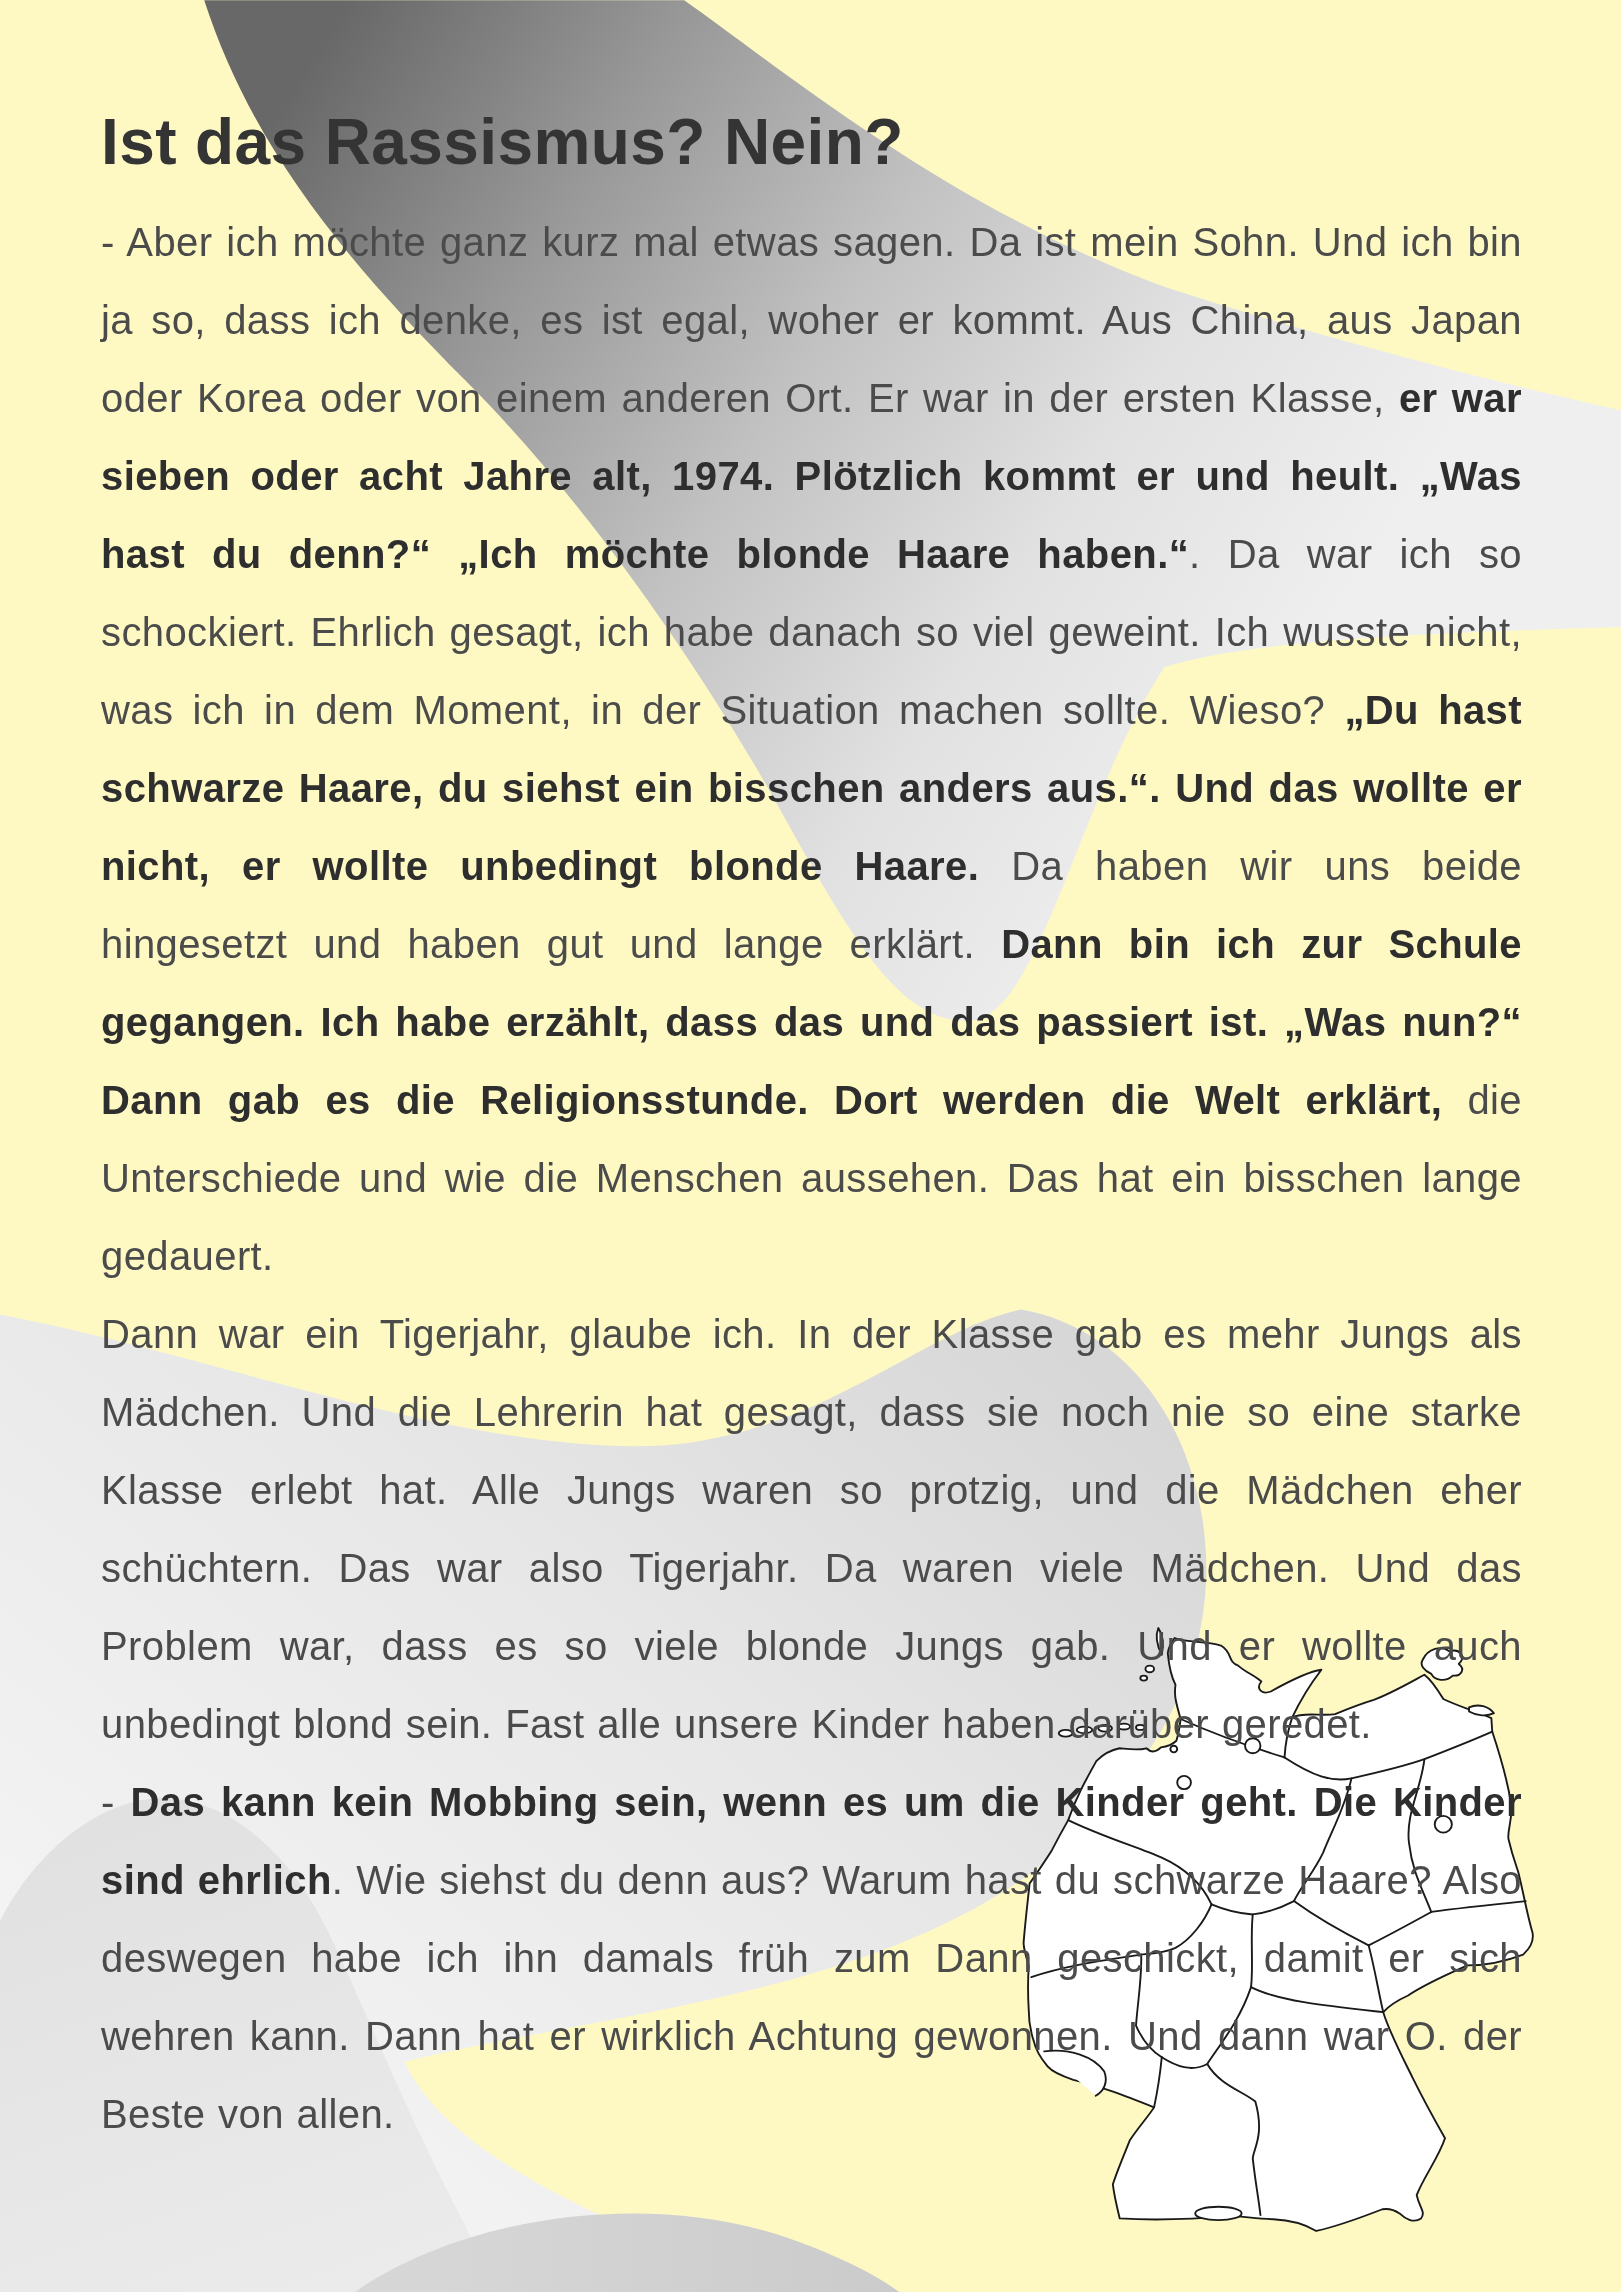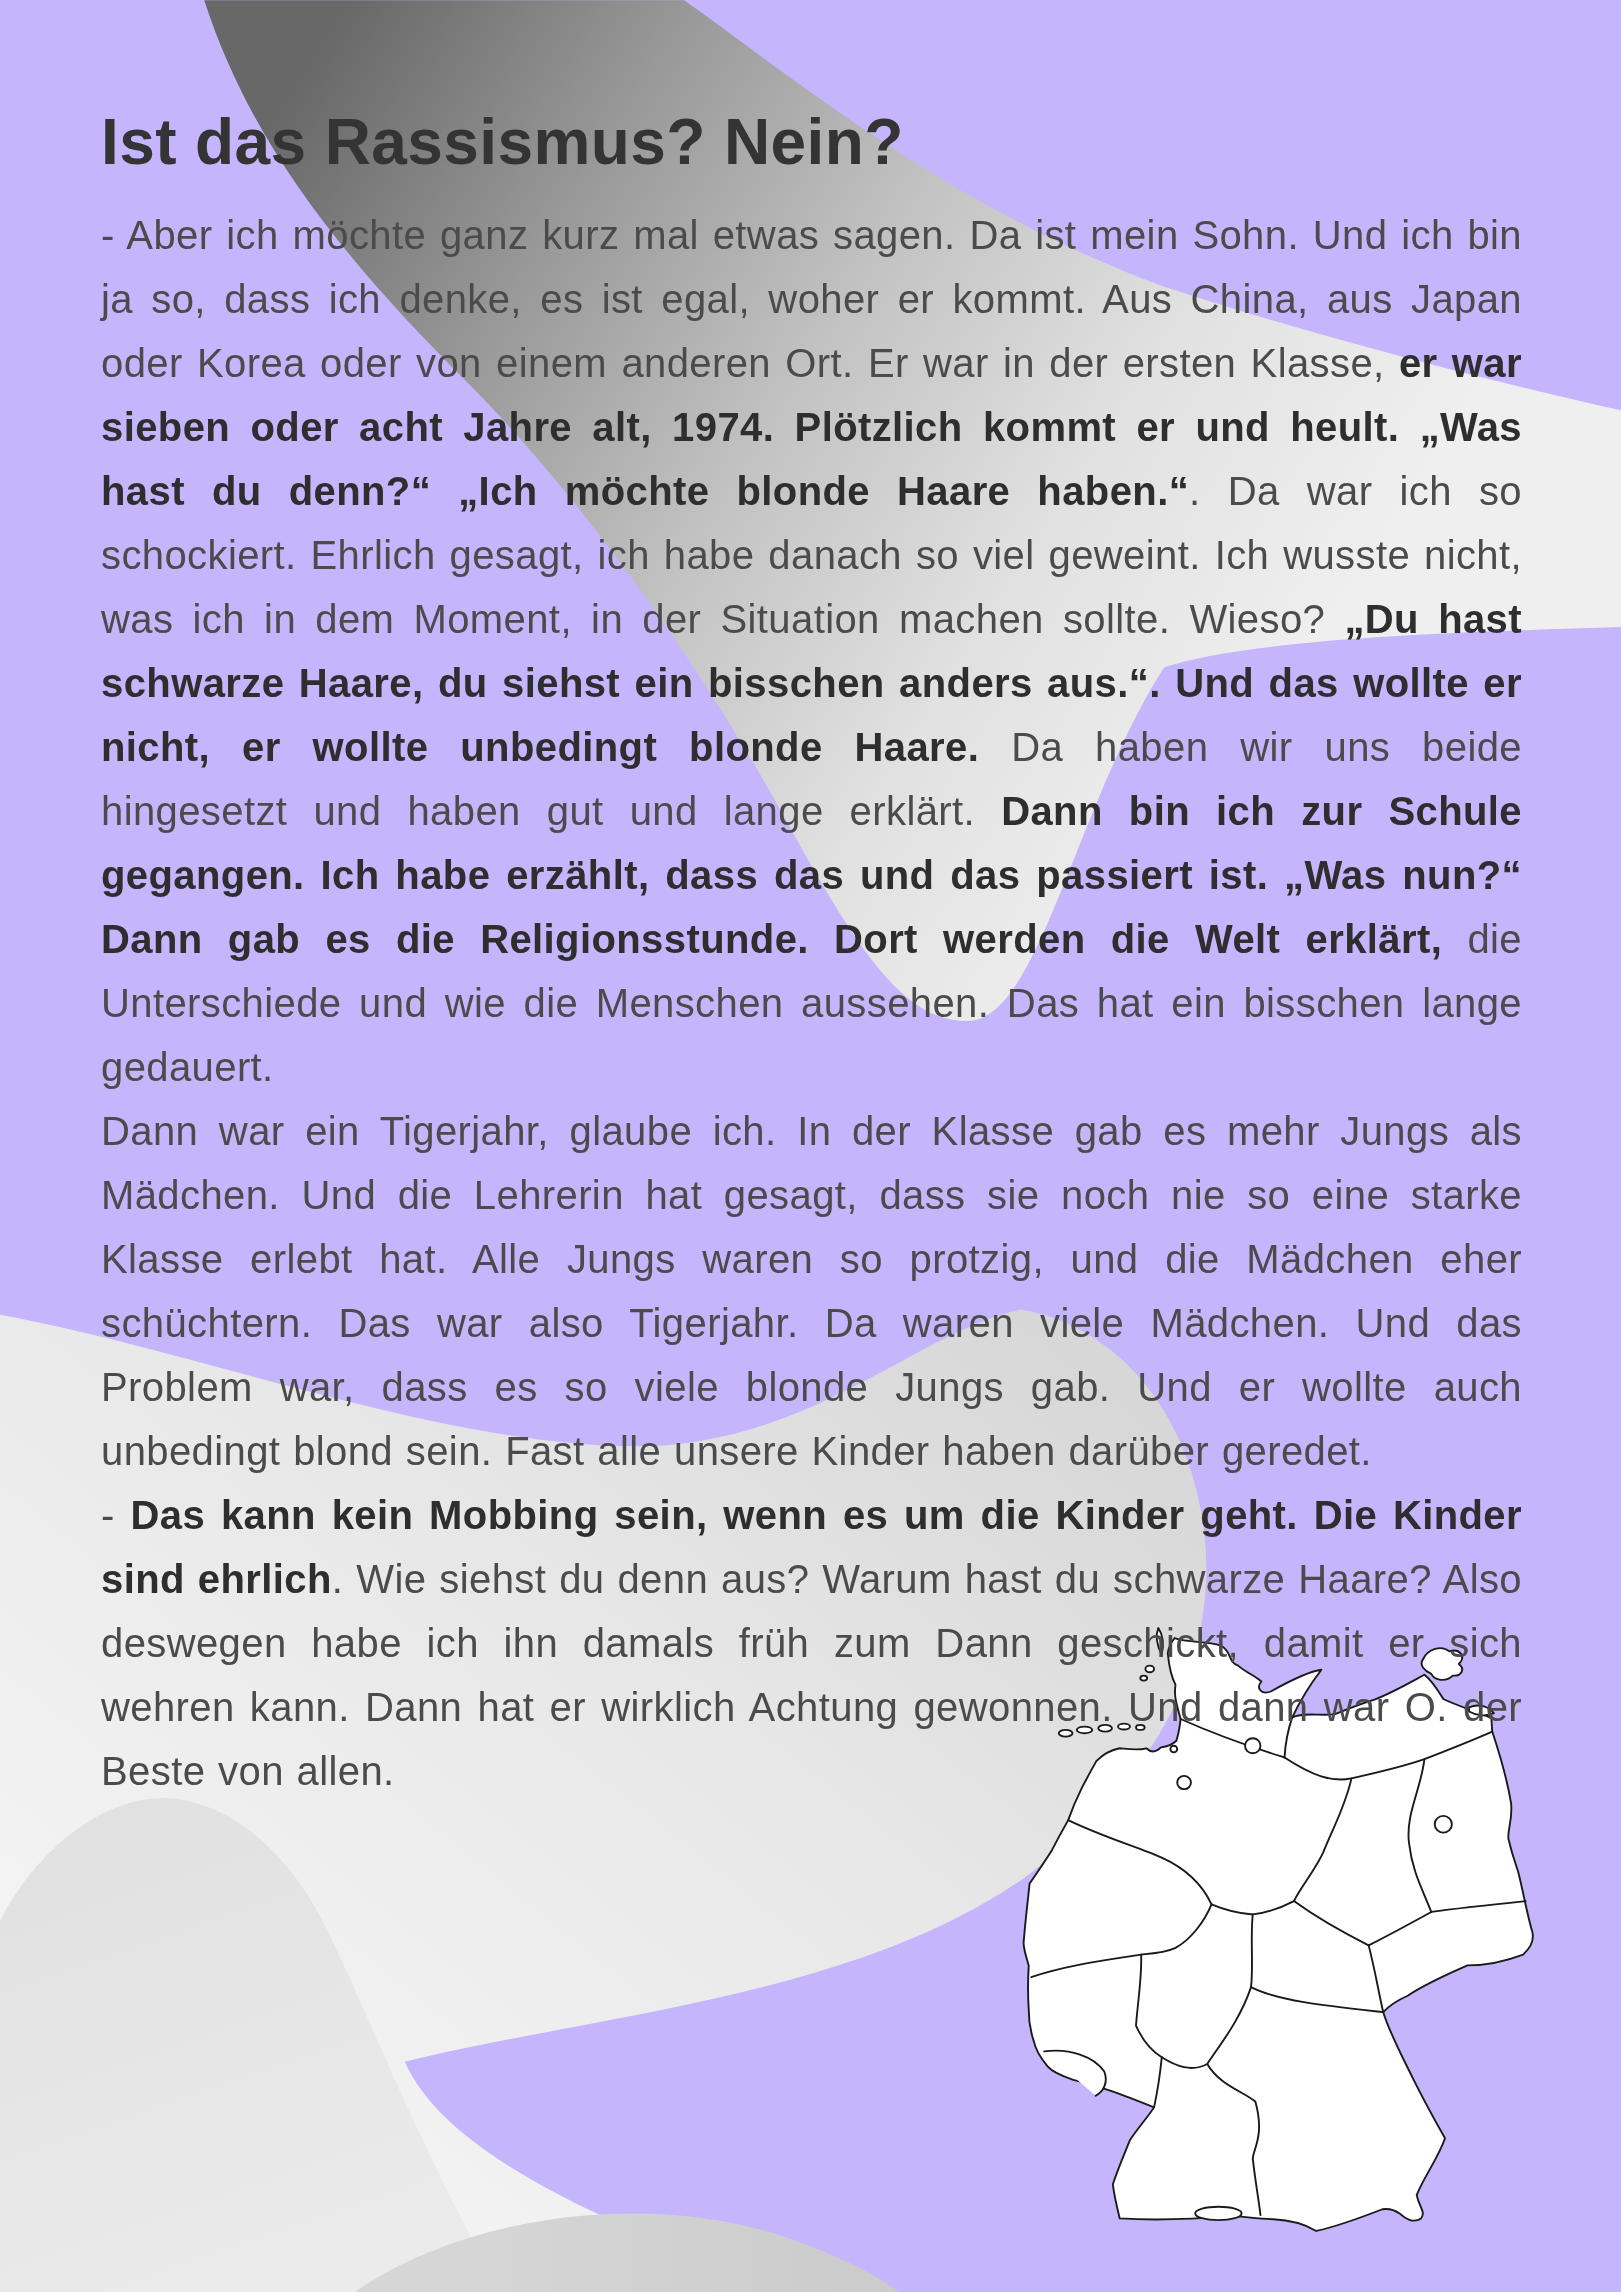--- a/index.html
+++ b/index.html
@@ -1,35 +1,35 @@
 <!DOCTYPE html>
 <html lang="de" style="font-size:14.3px"><head>
 <meta charset="utf-8">
 <style>
   html,body{margin:0;padding:0;background:#ffffff;}
   .page{
     position:relative;
     width:1621px;height:2293px;
     overflow:hidden;
-    background:#c4b5fd;
+    background:#fef9c3;
     font-family:"Liberation Sans","DejaVu Sans",sans-serif;
   }
   .bg-svg{position:absolute;left:0;top:0;z-index:0;}
   .content{
     position:absolute;left:101px;top:106px;width:1421px;z-index:2;
   }
   .title{
     margin:0;
     font-size:64px;line-height:72px;font-weight:700;
     letter-spacing:0.4px;
     color:#343434;
   }
   .body-text{
     margin-top:25px;
-    font-size:40px;line-height:64px;
+    font-size:40px;line-height:78px;
     color:#4b4b4b;
     text-align:justify;
     letter-spacing:0.4px;
     word-spacing:1.3px;
   }
   .body-text p{margin:0;}
   .gap-small{margin-top:40px;}
   .gap-med{margin-top:52px;}
   .seg-b{font-weight:700;color:#2e2e2e;}
   .map-svg{position:absolute;left:1021px;top:1623px;z-index:1;}

